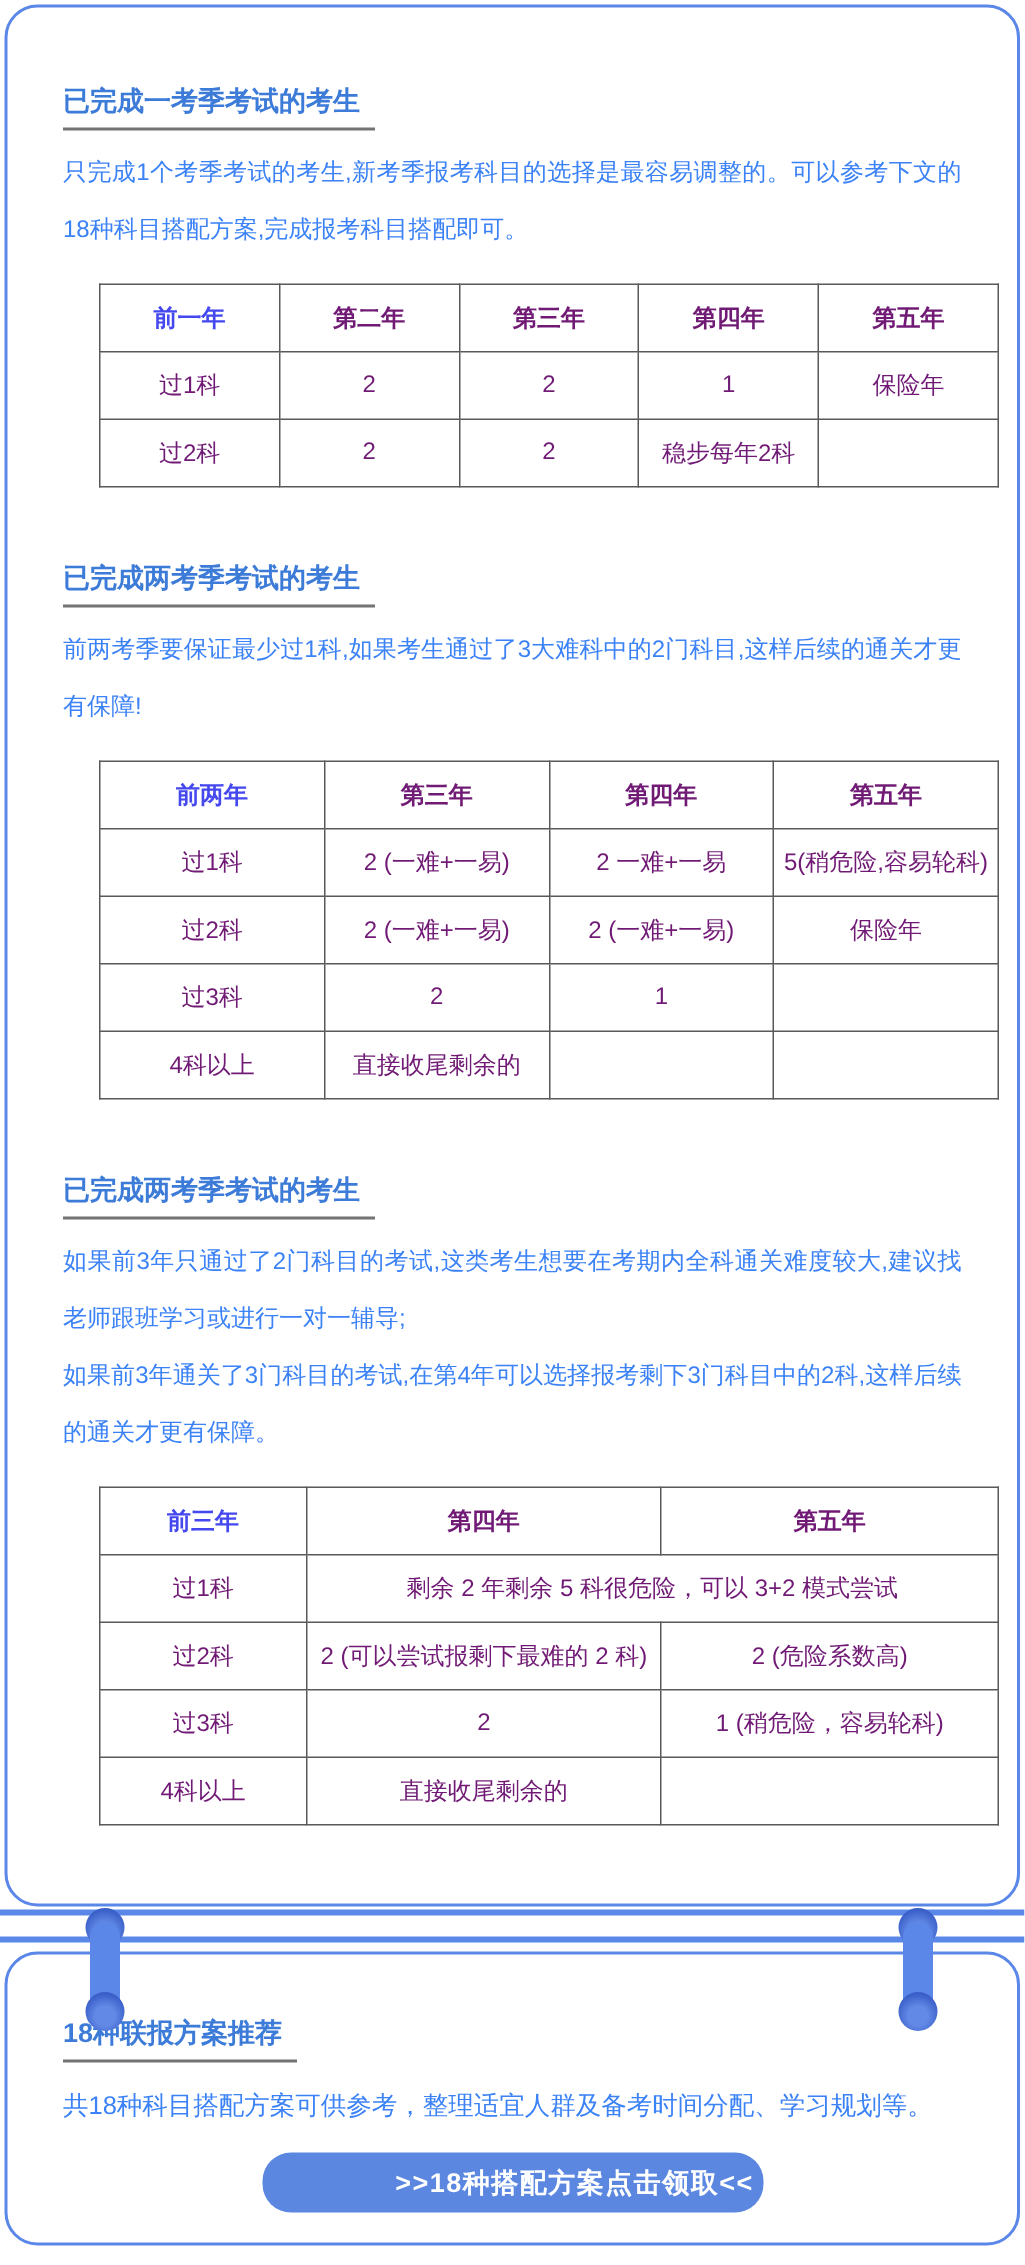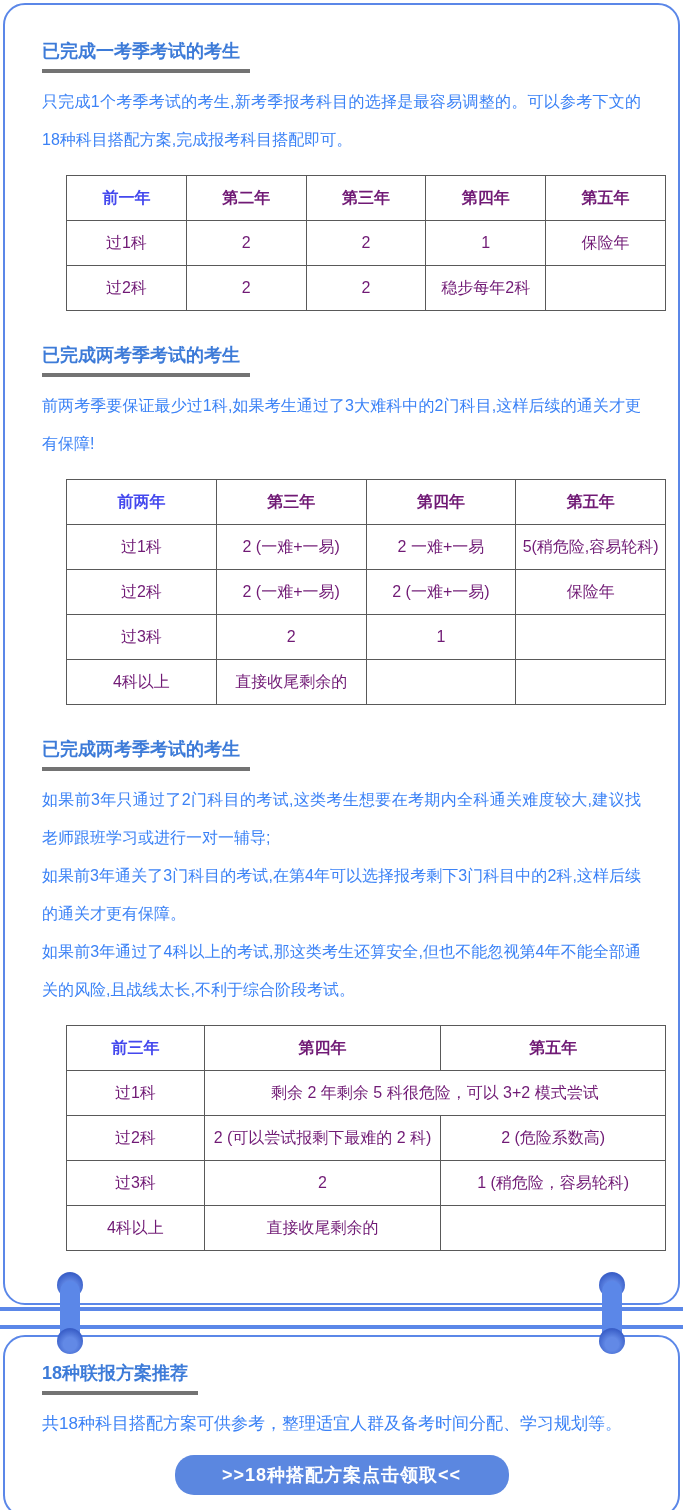--- a/index.html
+++ b/index.html
@@ -20,21 +20,22 @@
   .card-bottom { padding: 20px 37px 20px; }
 
   h2.sec-heading {
     margin: 34px 0 0; font-size: 18px; line-height: 21px;
     color: #3d7bd8; font-weight: bold;
   }
   h2.sec-heading.first { margin-top: 22px; }
   h2.sec-heading .hl {
     display: inline-block;
     padding: 0 10px 7px 0;
-    border-bottom: 4px solid #737373;
+    border-bottom: 2px solid #737373;
+    margin-top: 16px;
   }
   p.body-text {
     margin: 10px 0 0; font-size: 16px; line-height: 38px;
     color: #3b82f6; text-align: justify;
   }
   .para-block p.body-text { margin: 0; }
   .para-block p.body-text:first-child { margin-top: 10px; }
 
   table.plan-table {
     width: 100%; border-collapse: collapse; margin-top: 16px;
@@ -70,21 +71,21 @@
   .pin::before { top: 0; }
   .pin::after  { bottom: 0; }
 
   .cta-button {
     display: block; margin: 14px auto 0;
     width: 322px; height: 38px;
     border: none; border-radius: 19px;
     background: #5b87e0; color: #ffffff;
     font-size: 18px; font-weight: bold;
     font-family: "Liberation Sans", "DejaVu Sans", sans-serif;
-    letter-spacing: 1px; cursor: pointer;
+    letter-spacing: 1px; cursor: pointer; text-align: right;
   }
   .card-bottom h2.sec-heading { margin-top: 6px; }
   .card-bottom p.body-text { margin-top: 12px; font-size: 17px; line-height: 34px; }
 </style>
 </head>
 <body>
 
 <div class="card card-top">
 
   <section>
@@ -158,21 +159,20 @@
         </tr>
       </tbody>
     </table>
   </section>
 
   <section>
     <h2 class="sec-heading"><span class="hl">已完成两考季考试的考生</span></h2>
     <div class="para-block">
       <p class="body-text">如果前3年只通过了2门科目的考试,这类考生想要在考期内全科通关难度较大,建议找老师跟班学习或进行一对一辅导;</p>
       <p class="body-text">如果前3年通关了3门科目的考试,在第4年可以选择报考剩下3门科目中的2科,这样后续的通关才更有保障。</p>
-      <p class="body-text">如果前3年通过了4科以上的考试,那这类考生还算安全,但也不能忽视第4年不能全部通关的风险,且战线太长,不利于综合阶段考试。</p>
     </div>
     <table class="plan-table">
       <colgroup>
           <col style="width:23%">
           <col style="width:39.5%">
           <col style="width:37.5%">
         </colgroup>
       <thead>
         <tr>
           <th class="first-col">前三年</th>

